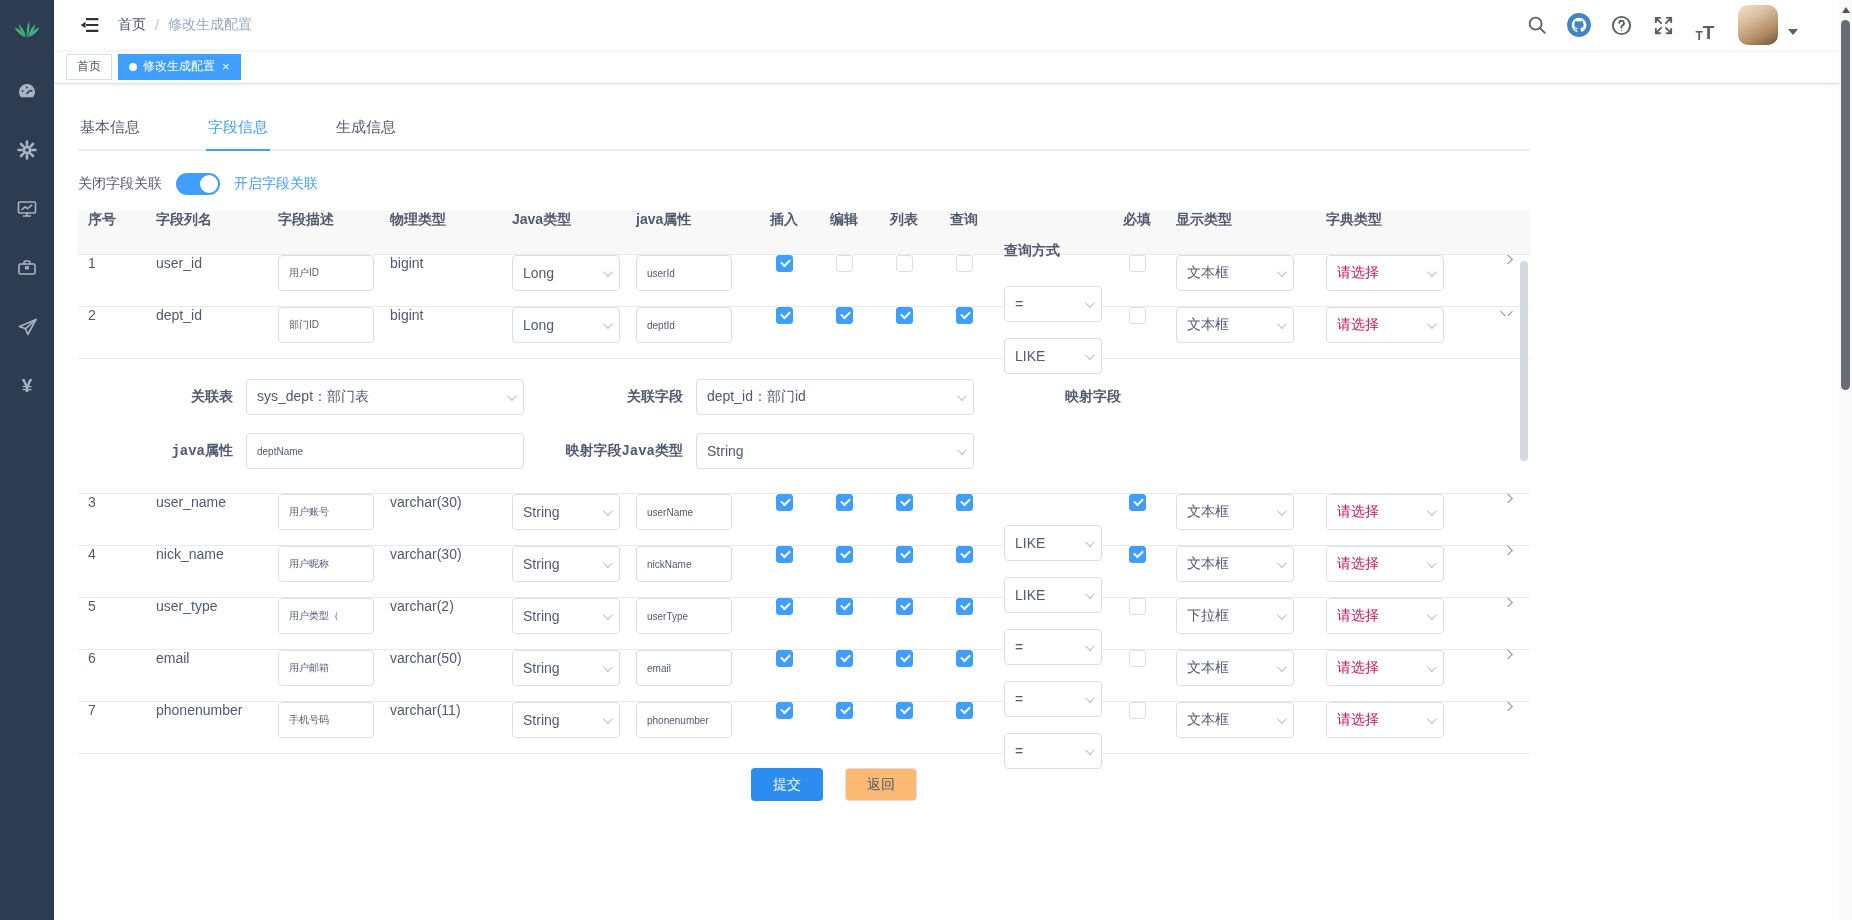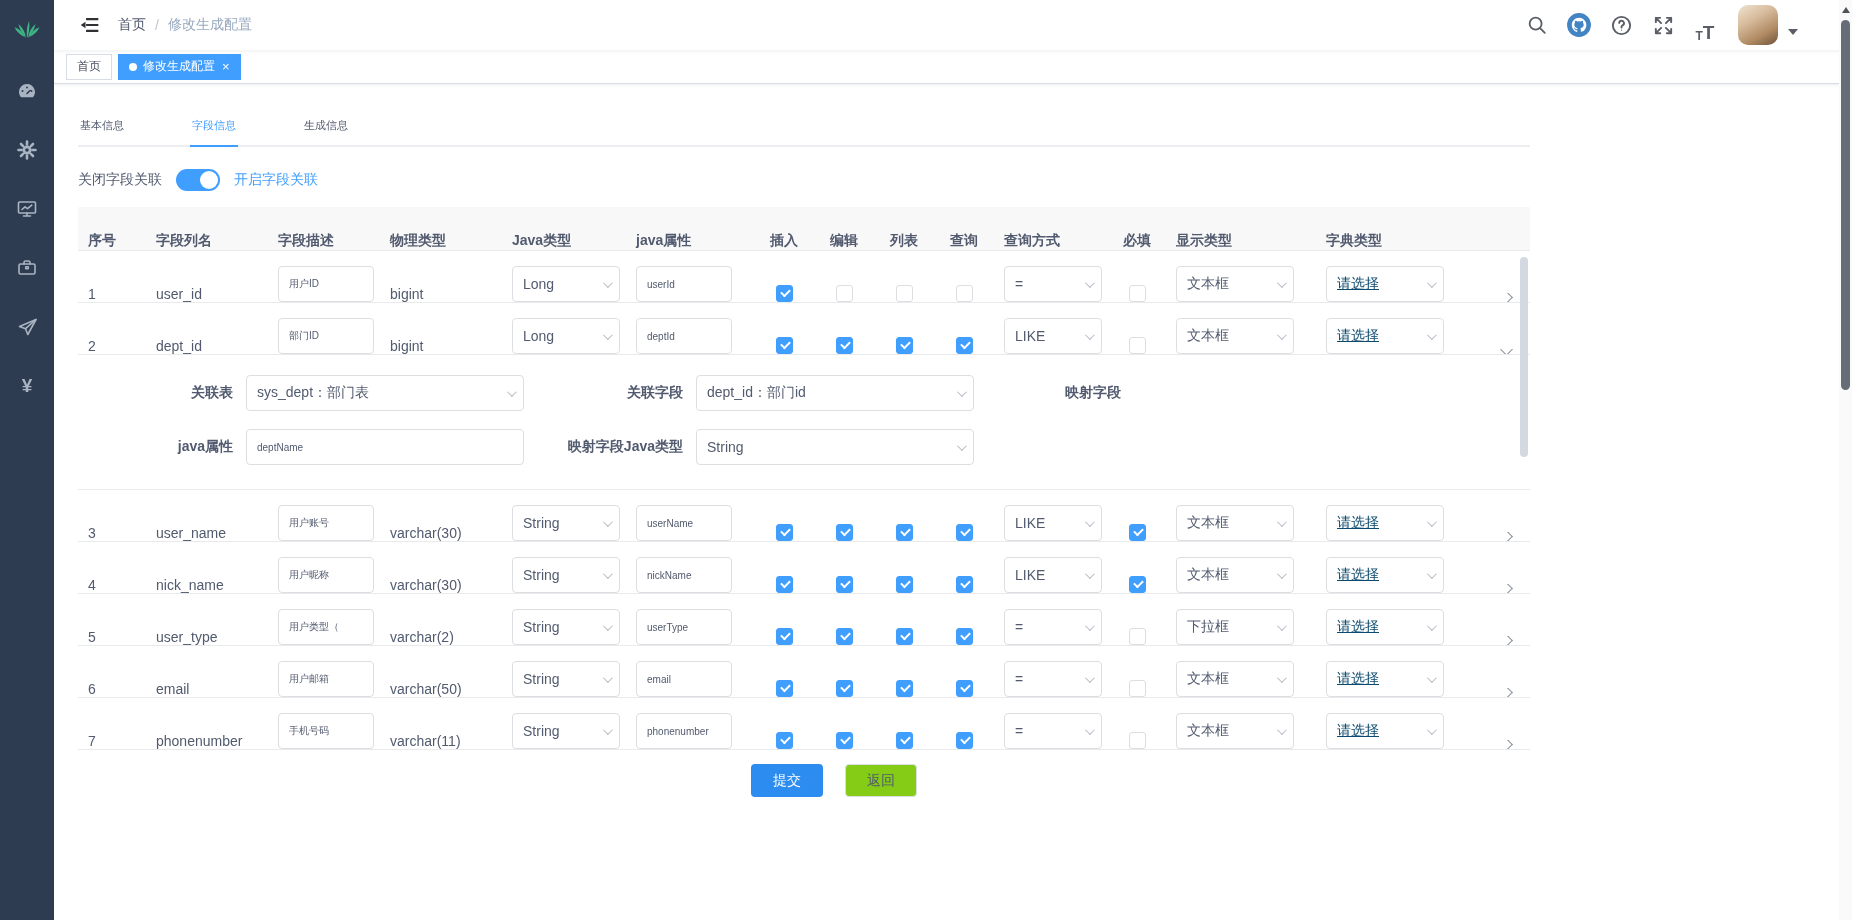--- a/index.html
+++ b/index.html
@@ -36,70 +36,70 @@
   
   .tags { height:34px; background:#fff; border-bottom:1px solid #d8dce5; box-shadow:0 1px 3px 0 rgba(0,0,0,.08); display:flex; align-items:center; padding:0 12px; gap:6px; position:relative; z-index:2; }
   .tag { height:26px; display:inline-flex; align-items:center; padding:0 10px; border:1px solid #d8dce5; background:#fff; color:#495060; font-size:12px; cursor:pointer; }
   .tag.active { background:#409eff; border-color:#409eff; color:#fff; }
   .tag .dot { width:8px; height:8px; border-radius:50%; background:#fff; margin-right:6px; }
   .tag .close { margin-left:7px; font-size:13px; line-height:1; }
 
   
   .content { padding:26px 24px 0 24px; flex:1; overflow:hidden; }
   .tabs-bar { display:flex; border-bottom:2px solid #eceef2; width:1452px; }
-  .tab { font-size:11px; padding:8px 2px 12px; margin-right:64px; cursor:pointer; color:#515a6e; position:relative; }
+  .tab { font-size:15px; padding:8px 2px 12px; margin-right:64px; cursor:pointer; color:#515a6e; position:relative; }
   .tab.active { color:#409eff; }
   .tab.active::after { content:""; position:absolute; left:0; right:0; bottom:-2px; height:2px; background:#409eff; }
 
   .assoc-row { display:flex; align-items:center; margin-top:22px; gap:14px; }
   .assoc-off { color:#515a6e; }
   .switch { width:44px; height:22px; border-radius:11px; background:#409eff; position:relative; cursor:pointer; flex:0 0 44px; }
   .switch .knob { position:absolute; top:2px; right:2px; width:18px; height:18px; border-radius:50%; background:#fff; }
   .assoc-on { color:#409eff; cursor:pointer; }
 
   
   .table-wrap { margin-top:16px; width:1452px; position:relative; }
-  .thead, .trow { display:flex; align-items:flex-end; }
+  .thead, .trow { display:flex; align-items:flex-start; }
   .thead { background:#f8f8f9; height:44px; border-bottom:1px solid #e8eaec; }
   .thead .cell { font-weight:700; color:#515a6e; }
   .trow { height:52px; border-bottom:1px solid #e8eaec; background:#fff; }
   .cell { padding-left:10px; display:flex; align-items:center; overflow:hidden; white-space:nowrap; }
   .c0{width:68px;} .c1{width:122px;} .c2{width:112px;} .c3{width:122px;} .c4{width:124px;}
   .c5{width:128px;} .c6,.c7,.c8,.c9{width:60px;} .c10{width:114px;margin-top:31px;} .c11{width:58px;}
   .c12{width:150px;} .c13{width:168px;} .c14{width:44px;}
   .ctr { justify-content:center; padding-left:0; }
 
   .inp { width:96px; height:36px; border:1px solid #dcdee2; border-radius:4px; padding:0 10px; font-size:10px; color:#515a6e; outline:none; font-family:inherit; background:#fff; }
   .sel { height:36px; border:1px solid #dcdee2; border-radius:4px; background:#fff; display:flex; align-items:center; justify-content:space-between; padding:0 9px 0 10px; cursor:pointer; }
   .sel .sel-text { color:#515a6e; overflow:hidden; white-space:nowrap; }
-  .sel .ph { color:#0c4a6e;text-decoration:underline; }
+  .sel .ph { color:#be185d; }
   .w108{width:108px;} .w98{width:98px;} .w118{width:118px;} .w278{width:278px;}
   .chev { width:7px; height:7px; border-right:1.5px solid #b6bcc6; border-bottom:1.5px solid #b6bcc6; transform:rotate(45deg) translateY(-2px); flex:0 0 7px; }
   .expand-ic { width:9px; height:9px; border-right:1.6px solid #8a919c; border-bottom:1.6px solid #8a919c; transform:rotate(-45deg); cursor:pointer; display:inline-block; }
   .expand-ic.open { transform:rotate(45deg); }
 
   .cb { width:17px; height:17px; border:1px solid #dcdee2; border-radius:3px; background:#fff; position:relative; cursor:pointer; display:inline-block; }
   .cb.checked { background:#409eff; border-color:#409eff; }
   .cb.checked::after { content:""; position:absolute; left:4px; top:3px; width:7px; height:4px; border-left:2px solid #fff; border-bottom:2px solid #fff; transform:rotate(-45deg); }
 
   
   .expansion { border-bottom:1px solid #e8eaec; padding:20px 0 24px 0; background:#fff; }
   .exp-row { display:flex; align-items:center; margin-bottom:18px; }
   .exp-row:last-child { margin-bottom:0; }
-  .exp-label { font-weight:700; color:#515a6e; text-align:right; padding-right:13px; }
+  .exp-label { font-weight:700; color:#515a6e; text-align:right; padding-right:13px;font-family:Liberation Mono, monospace; }
   .lw1 { width:168px; } .lw2 { width:172px; } .lw3 { width:160px; }
 
   
   .inner-scroll { position:absolute; right:2px; top:50px; width:8px; height:200px; background:#d4d9e1; border-radius:4px; }
 
   
   .footer { width:1452px; display:flex; justify-content:center; gap:22px; padding:14px 0 0 60px; }
   .btn { height:33px; padding:0 21px; border-radius:4px; font-size:14px; display:flex; align-items:center; cursor:pointer; border:1px solid transparent; font-family:inherit; }
   .btn-primary { background:#2d8cf0; color:#fff; }
-  .btn-plain { background:#84cc16; color:#515a6e; border-color:#dcdee2; }
+  .btn-plain { background:#fdba74; color:#515a6e; border-color:#dcdee2; }
 
   
   .pagebar { position:fixed; right:0; top:0; width:13px; height:920px; background:#fafafa; z-index:10; }
   .pagebar .up { position:absolute; top:7px; left:3px; width:0; height:0; border-left:4px solid transparent; border-right:4px solid transparent; border-bottom:6px solid #505459; }
   .pagebar .thumb { position:absolute; top:20px; left:2px; width:9px; height:370px; border-radius:5px; background:#676d76; }
 </style>
 </head>
 <body>
 
 <div class="app">

